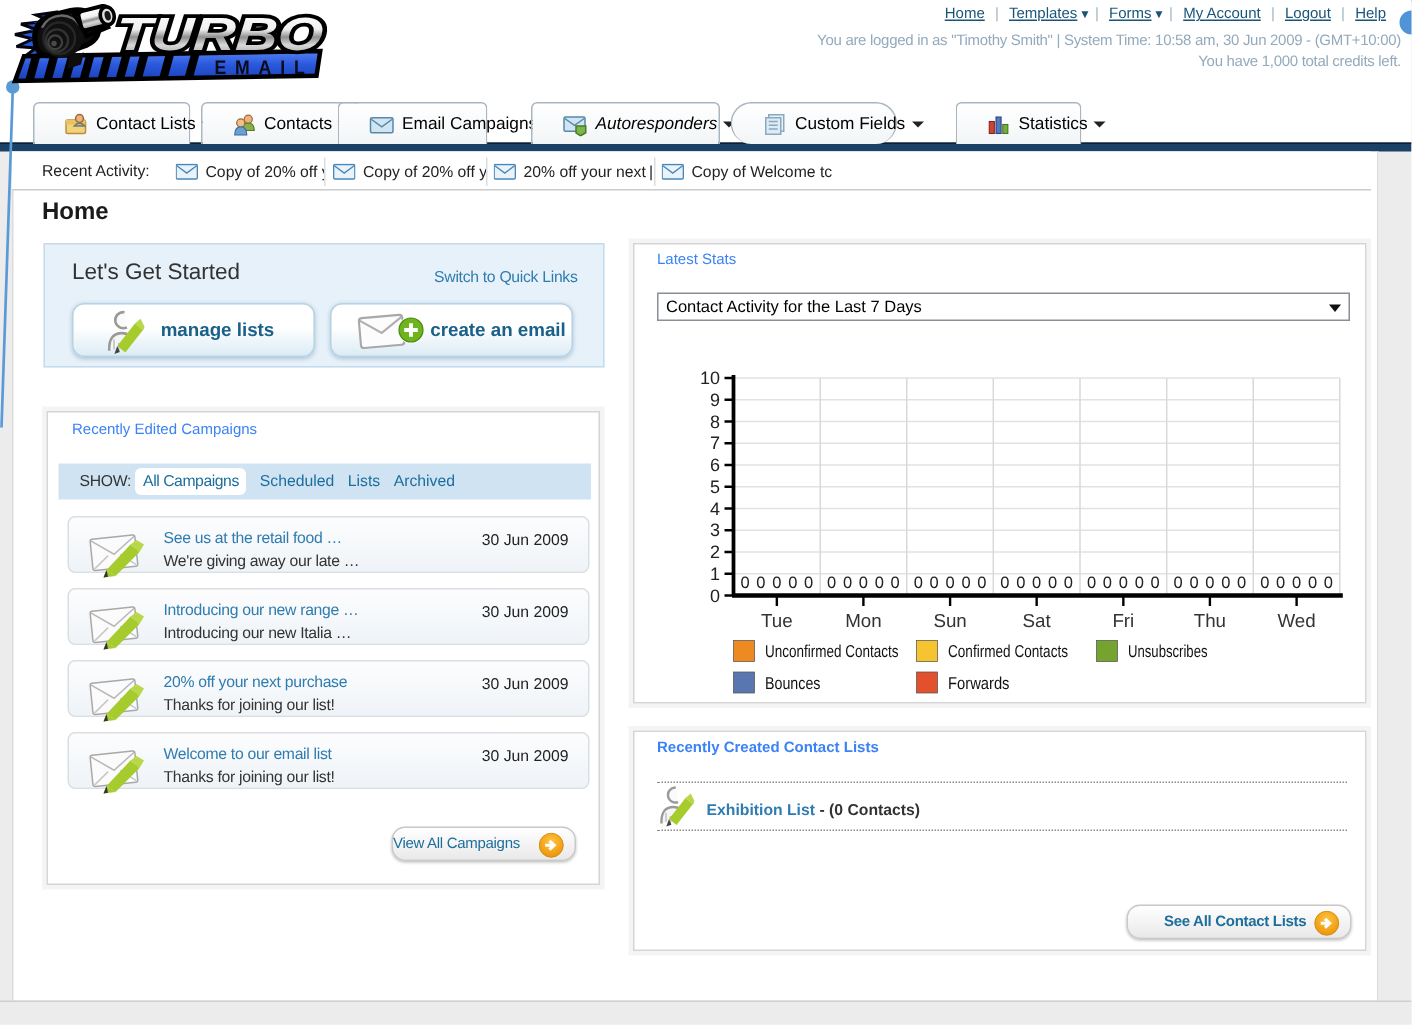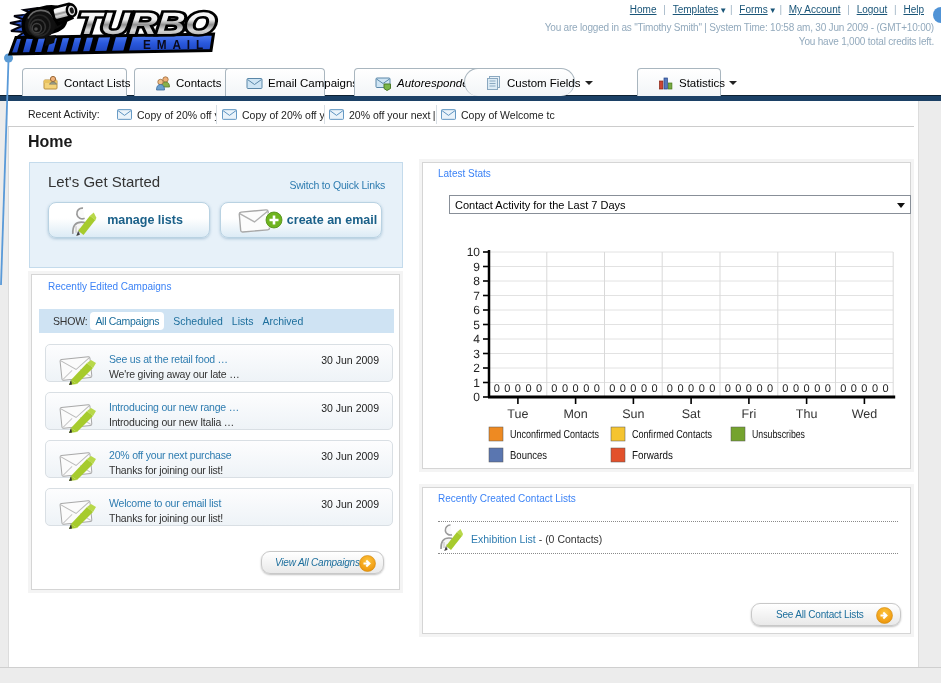--- a/index.html
+++ b/index.html
@@ -36,21 +36,21 @@
 
 .main { position:absolute; left:8px; top:101px; width:911px; height:566px; background:#fff; border-left:1px solid #dcdcdc; border-right:1px solid #dcdcdc; }
 
 .h1 { position:absolute; left:28px; top:133px; font-size:16px; font-weight:bold; color:#1a1a1a; }
 
 
 .panel { position:absolute; background:#fff; border:1px solid #d5d5d5; box-shadow:0 0 0 3px #f4f4f4; }
 .ptitle { font-size:10px; color:#3b82f6; position:absolute; }
 
 
-.start { position:absolute; left:29px; top:162px; width:374px; height:106px; background:#e7f1f9; border:1px solid #c4dbec; }
+.start { position:absolute; left:29px; top:162px; width:374px; height:83px; background:#e7f1f9; border:1px solid #c4dbec; }
 .start .t { position:absolute; left:18px; top:10px; font-size:15px; color:#333; }
 .start .sw { position:absolute; right:17px; top:16px; font-size:10.5px; letter-spacing:-0.2px; color:#2e7cb0; text-decoration:none; }
 .bigbtn { position:absolute; top:39px; white-space:nowrap; height:36px; background:linear-gradient(#ffffff 45%,#dcebf5); border:1px solid #b9d2e2; border-radius:8px; box-shadow:0 1px 3px rgba(120,160,190,.55); display:flex; align-items:center; justify-content:center; font-size:12.5px; font-weight:bold; color:#1a6089; }
 
 .bigbtn svg.ic { position:absolute; left:20px; top:3px; }
 .clrow svg { vertical-align:-9px; margin-right:8px; }
 
 .camp { left:31px; top:274px; width:369px; height:316px; }
 .camp .t { left:16px; top:6px; }
 .showbar { position:absolute; left:7px; top:34px; width:355px; height:24px; background:#cfe3f3; font-size:10px; display:flex; align-items:center; }
@@ -62,26 +62,26 @@
 .card .su { position:absolute; left:63px; top:23px; font-size:10.5px; letter-spacing:-0.2px; color:#333; }
 .card .dt { position:absolute; right:13px; top:9px; font-size:10.5px; color:#222; }
 .card svg.env { position:absolute; left:12px; top:7px; }
 
 .vbtn { position:absolute; display:flex; align-items:center; letter-spacing:-0.2px; background:linear-gradient(#ffffff,#e9e9e9); border:1px solid #c8c8c8; border-radius:9px; box-shadow:0 1px 2px rgba(0,0,0,.25); font-size:10px; color:#1c6e9c; white-space:nowrap; }
 .vbtn svg.oc { position:absolute; top:50%; margin-top:-8px; }
 
 
 .stats { left:422px; top:162px; width:489px; height:307px; }
 .stats .t { left:15px; top:5px; }
-.sel { position:absolute; left:15px; top:32px; width:462px; height:19px; border:1px solid #888f98; background:#fff; font-size:11px; color:#000;margin-left:11px; }
+.sel { position:absolute; left:15px; top:32px; width:462px; height:19px; border:1px solid #888f98; background:#fff; font-size:11px; color:#000; }
 .sel .st { position:absolute; left:5px; top:3px; }
 .sel .ar { position:absolute; right:5px; top:7px; width:0; height:0; border-left:4px solid transparent; border-right:4px solid transparent; border-top:5px solid #111; }
 
 
-.clists { left:422px; top:487px; width:489px; height:147px; }
+.clists { left:422px; top:487px; width:489px; height:147px;font-weight:bold; }
 .clists .t { left:15px; top:5px; }
 .dotted { position:absolute; left:15px; width:460px; border-top:1px dotted #8a8a8a; }
 .clrow { position:absolute; left:15px; font-size:10.5px; color:#333; }
 .clrow a { color:#2e7cb0; text-decoration:none; }
 
 .foot { position:absolute; left:0; top:667px; width:941px; height:16px; background:#ececec; border-top:1px solid #cfcfcf; }
 </style>
 </head>
 <body>
 <div class="page">
@@ -166,21 +166,21 @@
       </svg>Contacts <span class="dn"></span></div>
   <div class="tab" style="left:225px; width:100px;"><svg width="17" height="16" viewBox="0 0 17 16">
         <rect x="1" y="3.5" width="15" height="10" rx="1" fill="#cfe5f4" stroke="#5a87a8"></rect>
         <path d="M1.5 4.5 L8.5 9.5 L15.5 4.5" fill="none" stroke="#5a87a8"></path>
       </svg>Email Campaigns <span class="dn"></span></div>
   <div class="tab" style="left:354px; width:126px;font-style:italic;"><svg width="17" height="16" viewBox="0 0 17 16">
         <rect x="1" y="3" width="14" height="9.5" rx="1" fill="#cfe5f4" stroke="#5a87a8"></rect>
         <path d="M1.5 4 L8 8.5 L14.5 4" fill="none" stroke="#5a87a8"></path>
         <path d="M9 9 L15.5 9 L15.5 13.5 L12 15.5 L9 13.5 z" fill="#7ab648" stroke="#4a7a28"></path>
       </svg>Autoresponders <span class="dn"></span></div>
-  <div class="tab" style="left:464px; width:111px;border-radius:14px;"><svg width="17" height="16" viewBox="0 0 17 16">
+  <div class="tab" style="left:487px; width:111px;border-radius:14px;"><svg width="17" height="16" viewBox="0 0 17 16">
         <rect x="4.5" y="1.5" width="10" height="11" fill="#e8f1f8" stroke="#8aa8c0"></rect>
         <rect x="2.5" y="3.5" width="10" height="11" fill="#dcebf5" stroke="#8aa8c0"></rect>
         <path d="M4.5 6h6 M4.5 8.5h6 M4.5 11h6" stroke="#8aa8c0"></path>
       </svg>Custom Fields <span class="dn"></span></div>
   <div class="tab" style="left:637px; width:84px;"><svg width="16" height="16" viewBox="0 0 16 16">
         <rect x="1.5" y="6" width="3.4" height="8" fill="#cc4433" stroke="#882211" stroke-width=".7"></rect>
         <rect x="6" y="3" width="3.4" height="11" fill="#5577bb" stroke="#224488" stroke-width=".7"></rect>
         <rect x="10.5" y="8" width="3.4" height="6" fill="#77aa44" stroke="#447711" stroke-width=".7"></rect>
       </svg>Statistics <span class="dn"></span></div>
 
@@ -302,21 +302,21 @@
             <path d="M13 28 L29 11 L35 16 L19 32 z" fill="#a6cb2d"></path>
             <path d="M29 11 l4 -3 l5 3 l-3 5 z" fill="#b8d84a"></path>
             <path d="M13 28 l6 4 l-8 1 z" fill="#a6cb2d"></path>
             <path d="M13 28 l-2 5 l3 -0.5 z" fill="#333"></path>
           </g>
         </svg>
         <div class="ti">Welcome to our email list</div>
         <div class="su">Thanks for joining our list!</div>
         <div class="dt">30 Jun 2009</div>
       </div>
-    <div class="vbtn" style="left:229px; top:276px; width:123px; height:23px; padding-left:13px;font-style:italic;">View All Campaigns<svg class="oc" style="right:7px;" width="17" height="17" viewBox="0 0 17 17">
+    <div class="vbtn" style="left:229px; top:276px; width:123px; height:23px; ">View All Campaigns<svg class="oc" style="right:7px;" width="17" height="17" viewBox="0 0 17 17">
           <defs>
             <radialGradient id="ocg" cx="0.5" cy="0.35" r="0.8">
               <stop offset="0" stop-color="#fdc63f"></stop>
               <stop offset="0.6" stop-color="#f2a118"></stop>
               <stop offset="1" stop-color="#e08a00"></stop>
             </radialGradient>
           </defs>
           <circle cx="8.5" cy="8.5" r="8" fill="url(#ocg)" stroke="#d08a10" stroke-width="0.6"></circle>
           <path d="M4.5 8.5 h5.2 M7.3 5.6 L10.4 8.5 L7.3 11.4" fill="none" stroke="#fff" stroke-width="2.1"></path>
         </svg></div>

